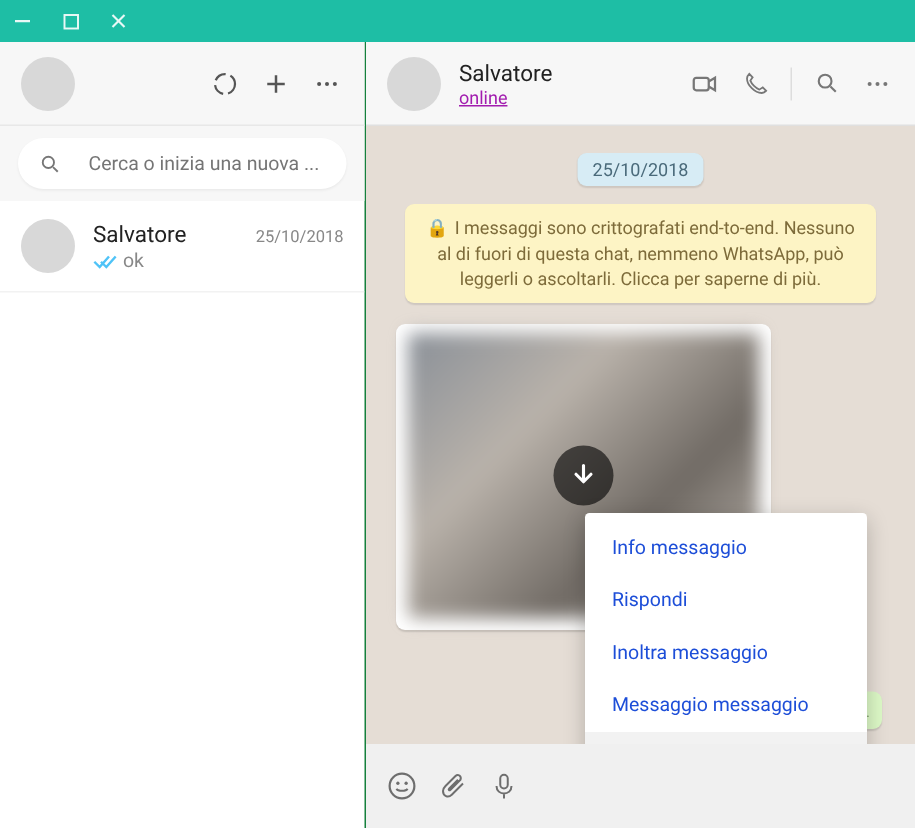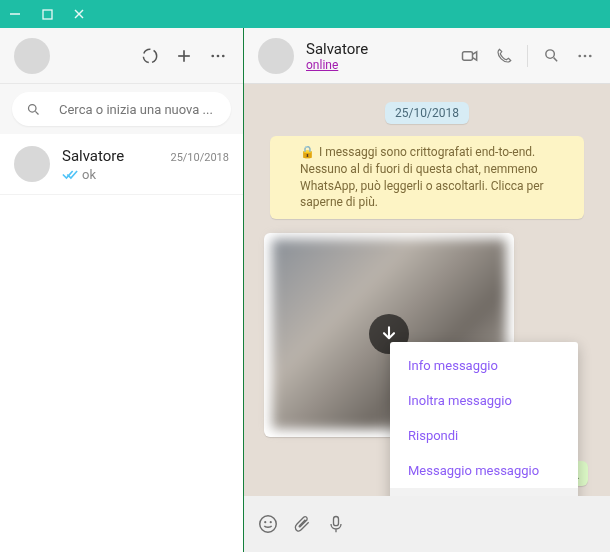--- a/index.html
+++ b/index.html
@@ -36,32 +36,32 @@
 .contact-info { flex: 1; }
 .contact-name { font-size: 15px; color: #222; }
 .contact-status { font-size: 12px; color: #a21caf; text-decoration: underline; }
 .main-header .hdr-icon { color: #777; }
 .vdiv { width: 1px; height: 22px; background: #ddd; }
 
 .messages { flex: 1; padding: 12px 20px; overflow: hidden; position: relative; background: #e5ddd5; }
 .date-pill-wrap { text-align: center; margin: 6px 0 12px; }
 .date-pill { display: inline-block; background: #d7ecf5; color: #4a6a7a; font-size: 12px; padding: 4px 10px; border-radius: 6px; box-shadow: 0 1px 1px rgba(0,0,0,0.1); }
 
-.enc-notice { background: #fdf4c5; color: #7d6b3a; font-size: 12px; text-align: left; padding: 8px 30px; border-radius: 6px; margin: 0 6px 14px; box-shadow: 0 1px 1px rgba(0,0,0,0.1); line-height: 1.4; }
+.enc-notice { background: #fdf4c5; color: #7d6b3a; font-size: 12px; text-align: center; padding: 8px 14px; border-radius: 6px; margin: 0 6px 14px; box-shadow: 0 1px 1px rgba(0,0,0,0.1); line-height: 1.4; }
 .lock-icon { color: #b5a642; margin-right: 4px; }
 
 .msg-in { background: #fff; border-radius: 6px; padding: 6px 8px 8px; width: 250px; box-shadow: 0 1px 1px rgba(0,0,0,0.12); position: relative; }
 .fwd-label { color: #888; font-size: 11px; font-style: italic; display: flex; align-items: center; gap: 4px; margin-bottom: 4px; }
 .media { width: 100%; height: 190px; border-radius: 4px; position: relative; overflow: hidden; background: linear-gradient(135deg,#8a9098,#b9b2aa,#706a64,#c7c0b8); filter: blur(6px); }
 .media-overlay { position: absolute; inset: 0; filter: none; display: flex; align-items: center; justify-content: center; pointer-events: none; }
 .dl-btn { width: 40px; height: 40px; border-radius: 50%; background: rgba(0,0,0,0.6); display: flex; align-items: center; justify-content: center; pointer-events: auto; }
 .media-wrap { position: relative; }
 
 .ctx-menu { position: absolute; top: 258px; left: 146px; width: 188px; background: #fff; border-radius: 3px; box-shadow: 0 4px 14px rgba(0,0,0,0.22); padding: 6px 0; z-index: 50; }
-.ctx-item { padding: 10px 18px; font-size: 13px; color: #8b5cf6; cursor: pointer; }
+.ctx-item { padding: 10px 18px; font-size: 13px; color: #1d4ed8; cursor: pointer; }
 .ctx-item.hover { background: #f2f2f2; }
 
 .msg-out-wrap { position: absolute; bottom: 10px; right: 22px; }
 .msg-out { background: #dcf8c6; border-radius: 6px; padding: 5px 8px 5px 10px; box-shadow: 0 1px 1px rgba(0,0,0,0.12); display: flex; align-items: flex-end; gap: 6px; }
 .msg-out-text { font-size: 13px; color: #303030; }
 .msg-meta { font-size: 10px; color: #7a9a6a; display: flex; align-items: center; gap: 2px; }
 
 .composer { height: 56px; background: #f0f0f0; display: flex; align-items: center; padding: 0 12px; gap: 10px; }
 .comp-icon { width: 24px; height: 24px; display: flex; align-items: center; justify-content: center; color: #6e6e6e; }
 .comp-input { flex: 1; background: #fff; border-radius: 18px; height: 36px; display: flex; align-items: center; padding: 0 16px; }
@@ -200,22 +200,22 @@
               <svg width="20" height="20" viewBox="0 0 24 24">
                   <path d="M12 4 L12 16 M6 11 L12 17 L18 11" fill="none" stroke="#fff" stroke-width="2.5" stroke-linecap="round" stroke-linejoin="round"></path>
                 </svg>
             </div>
           </div>
         </div>
       </div>
 
       <div class="ctx-menu">
         <div class="ctx-item">Info messaggio</div>
+        <div class="ctx-item">Rispondi</div>
         <div class="ctx-item">Inoltra messaggio</div>
-        <div class="ctx-item">Rispondi</div>
         <div class="ctx-item">Messaggio messaggio</div>
         <div class="ctx-item hover">Elimina messaggio</div>
       </div>
 
       <div class="msg-out-wrap">
         <div class="msg-out">
           <span class="msg-out-text">ok</span>
           <span class="msg-meta">
             <span>14:...</span>
           </span>

